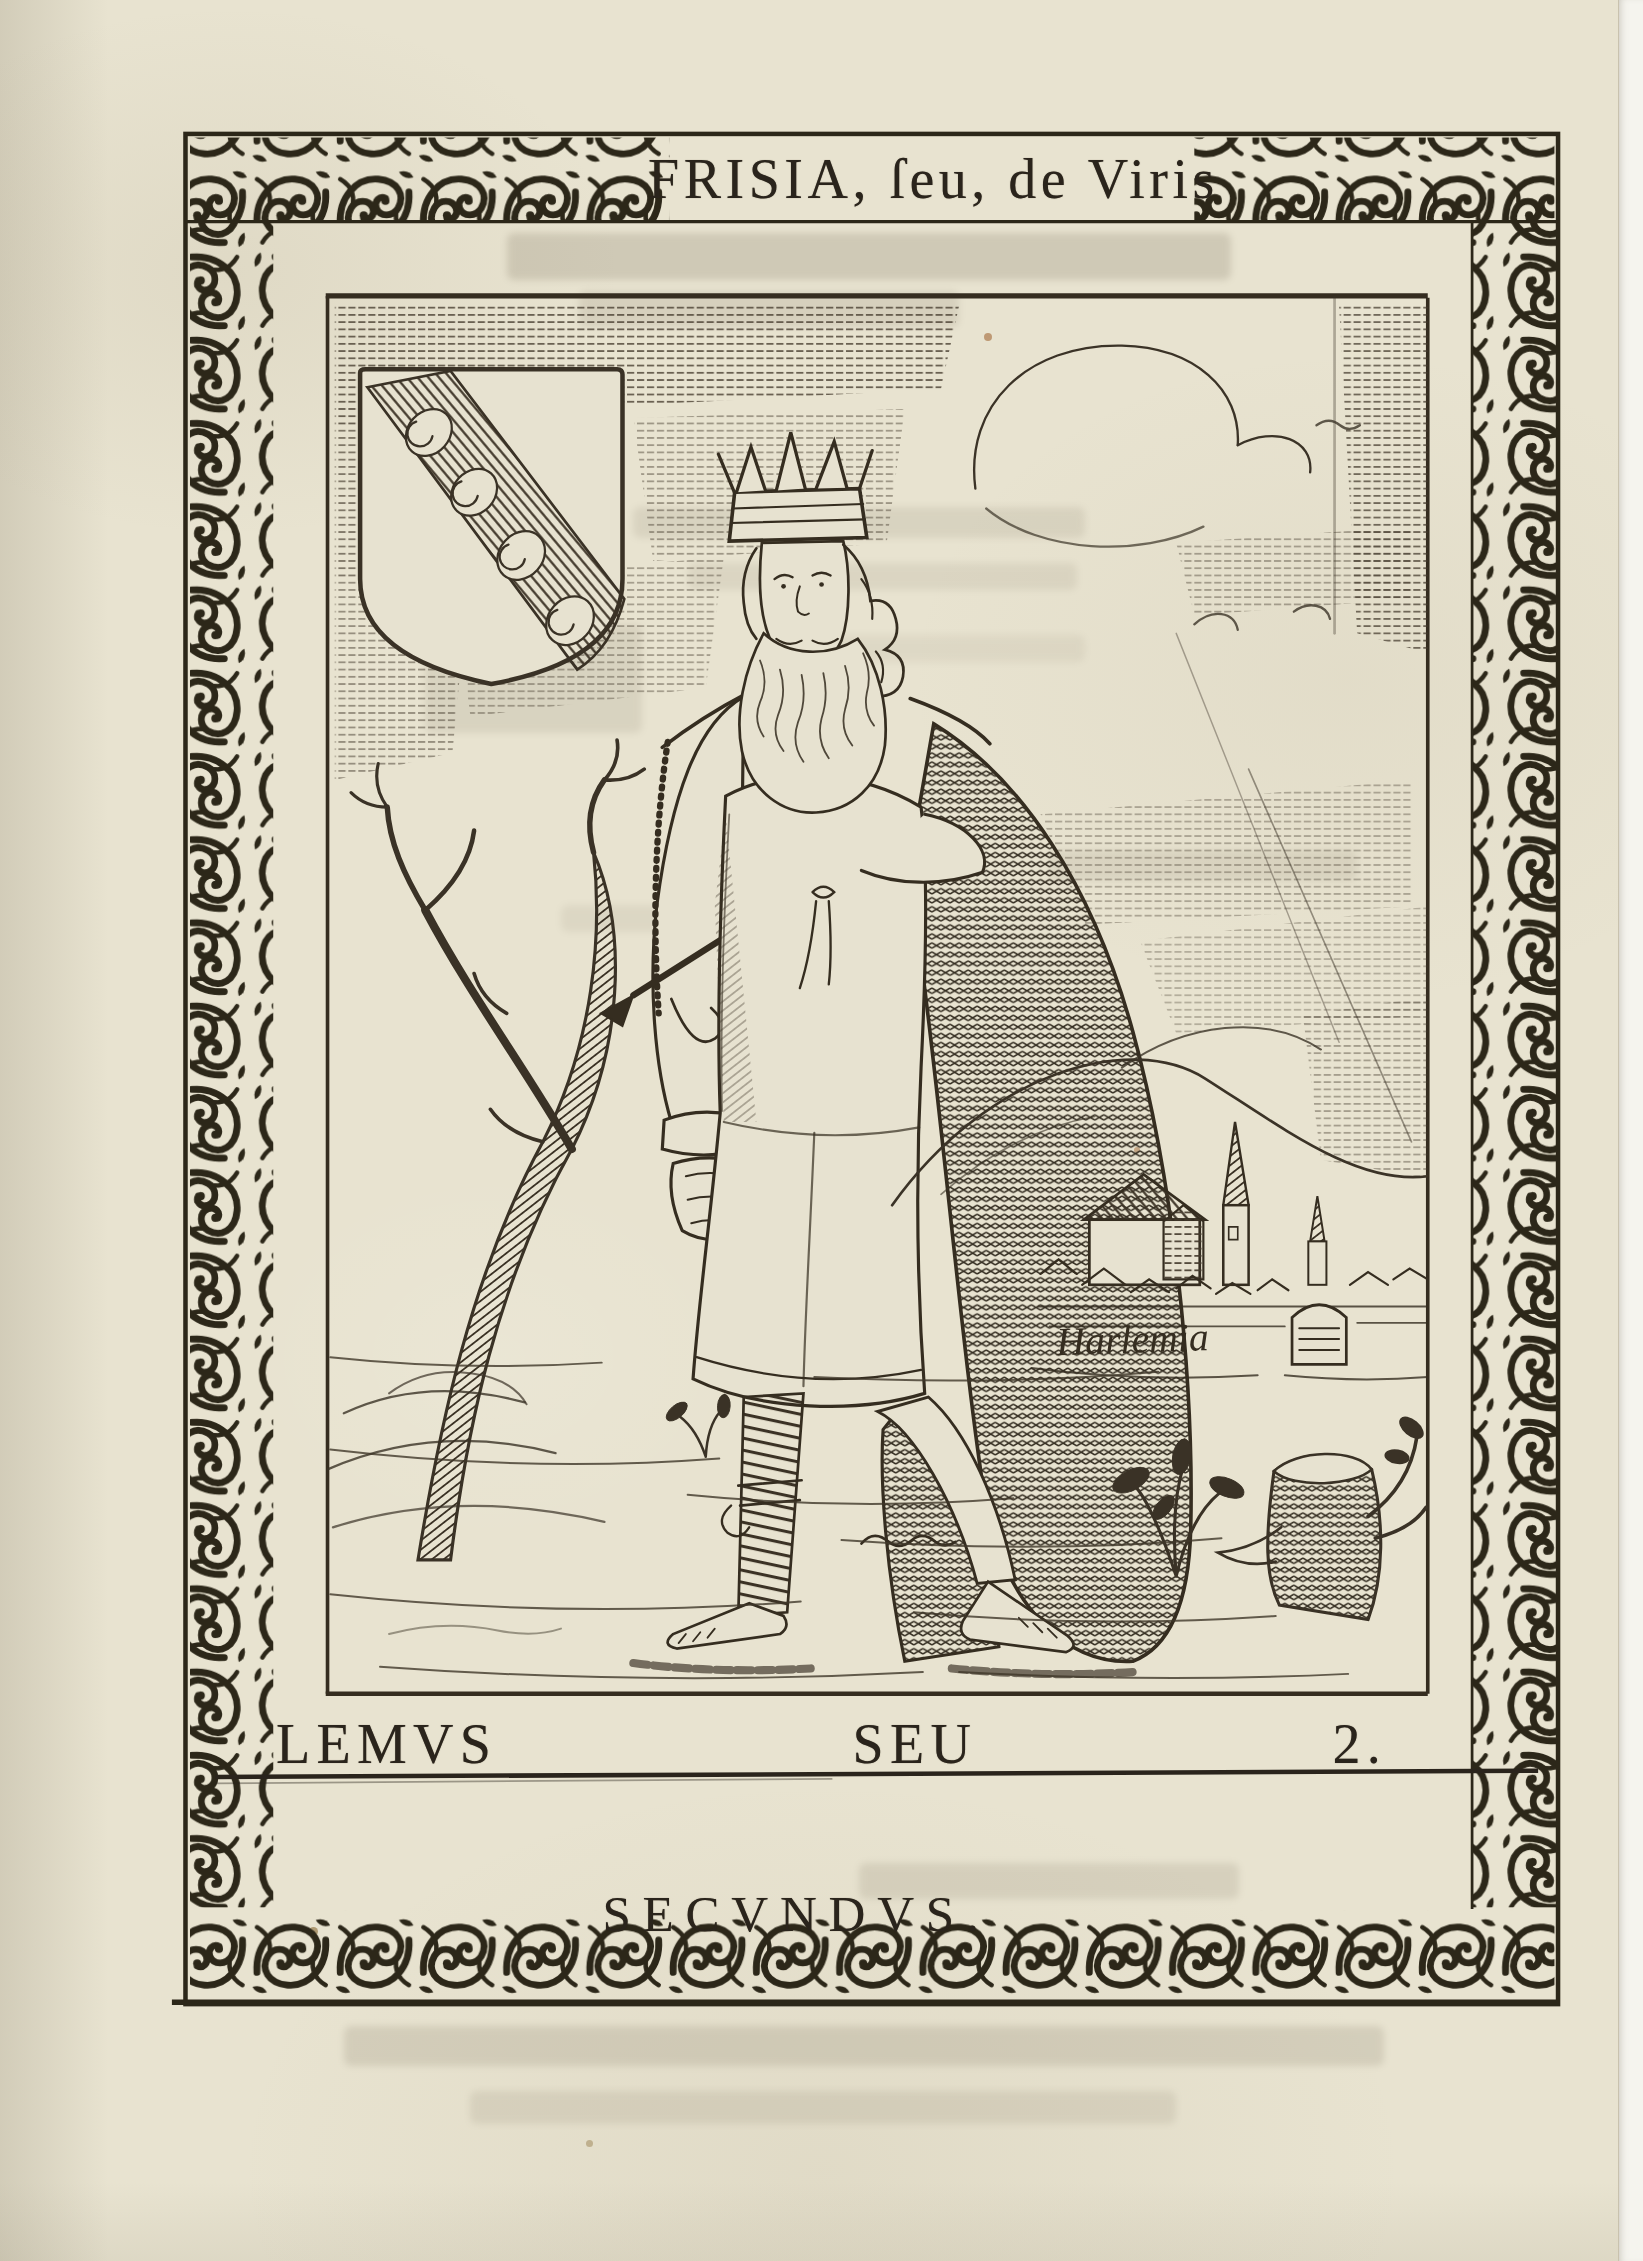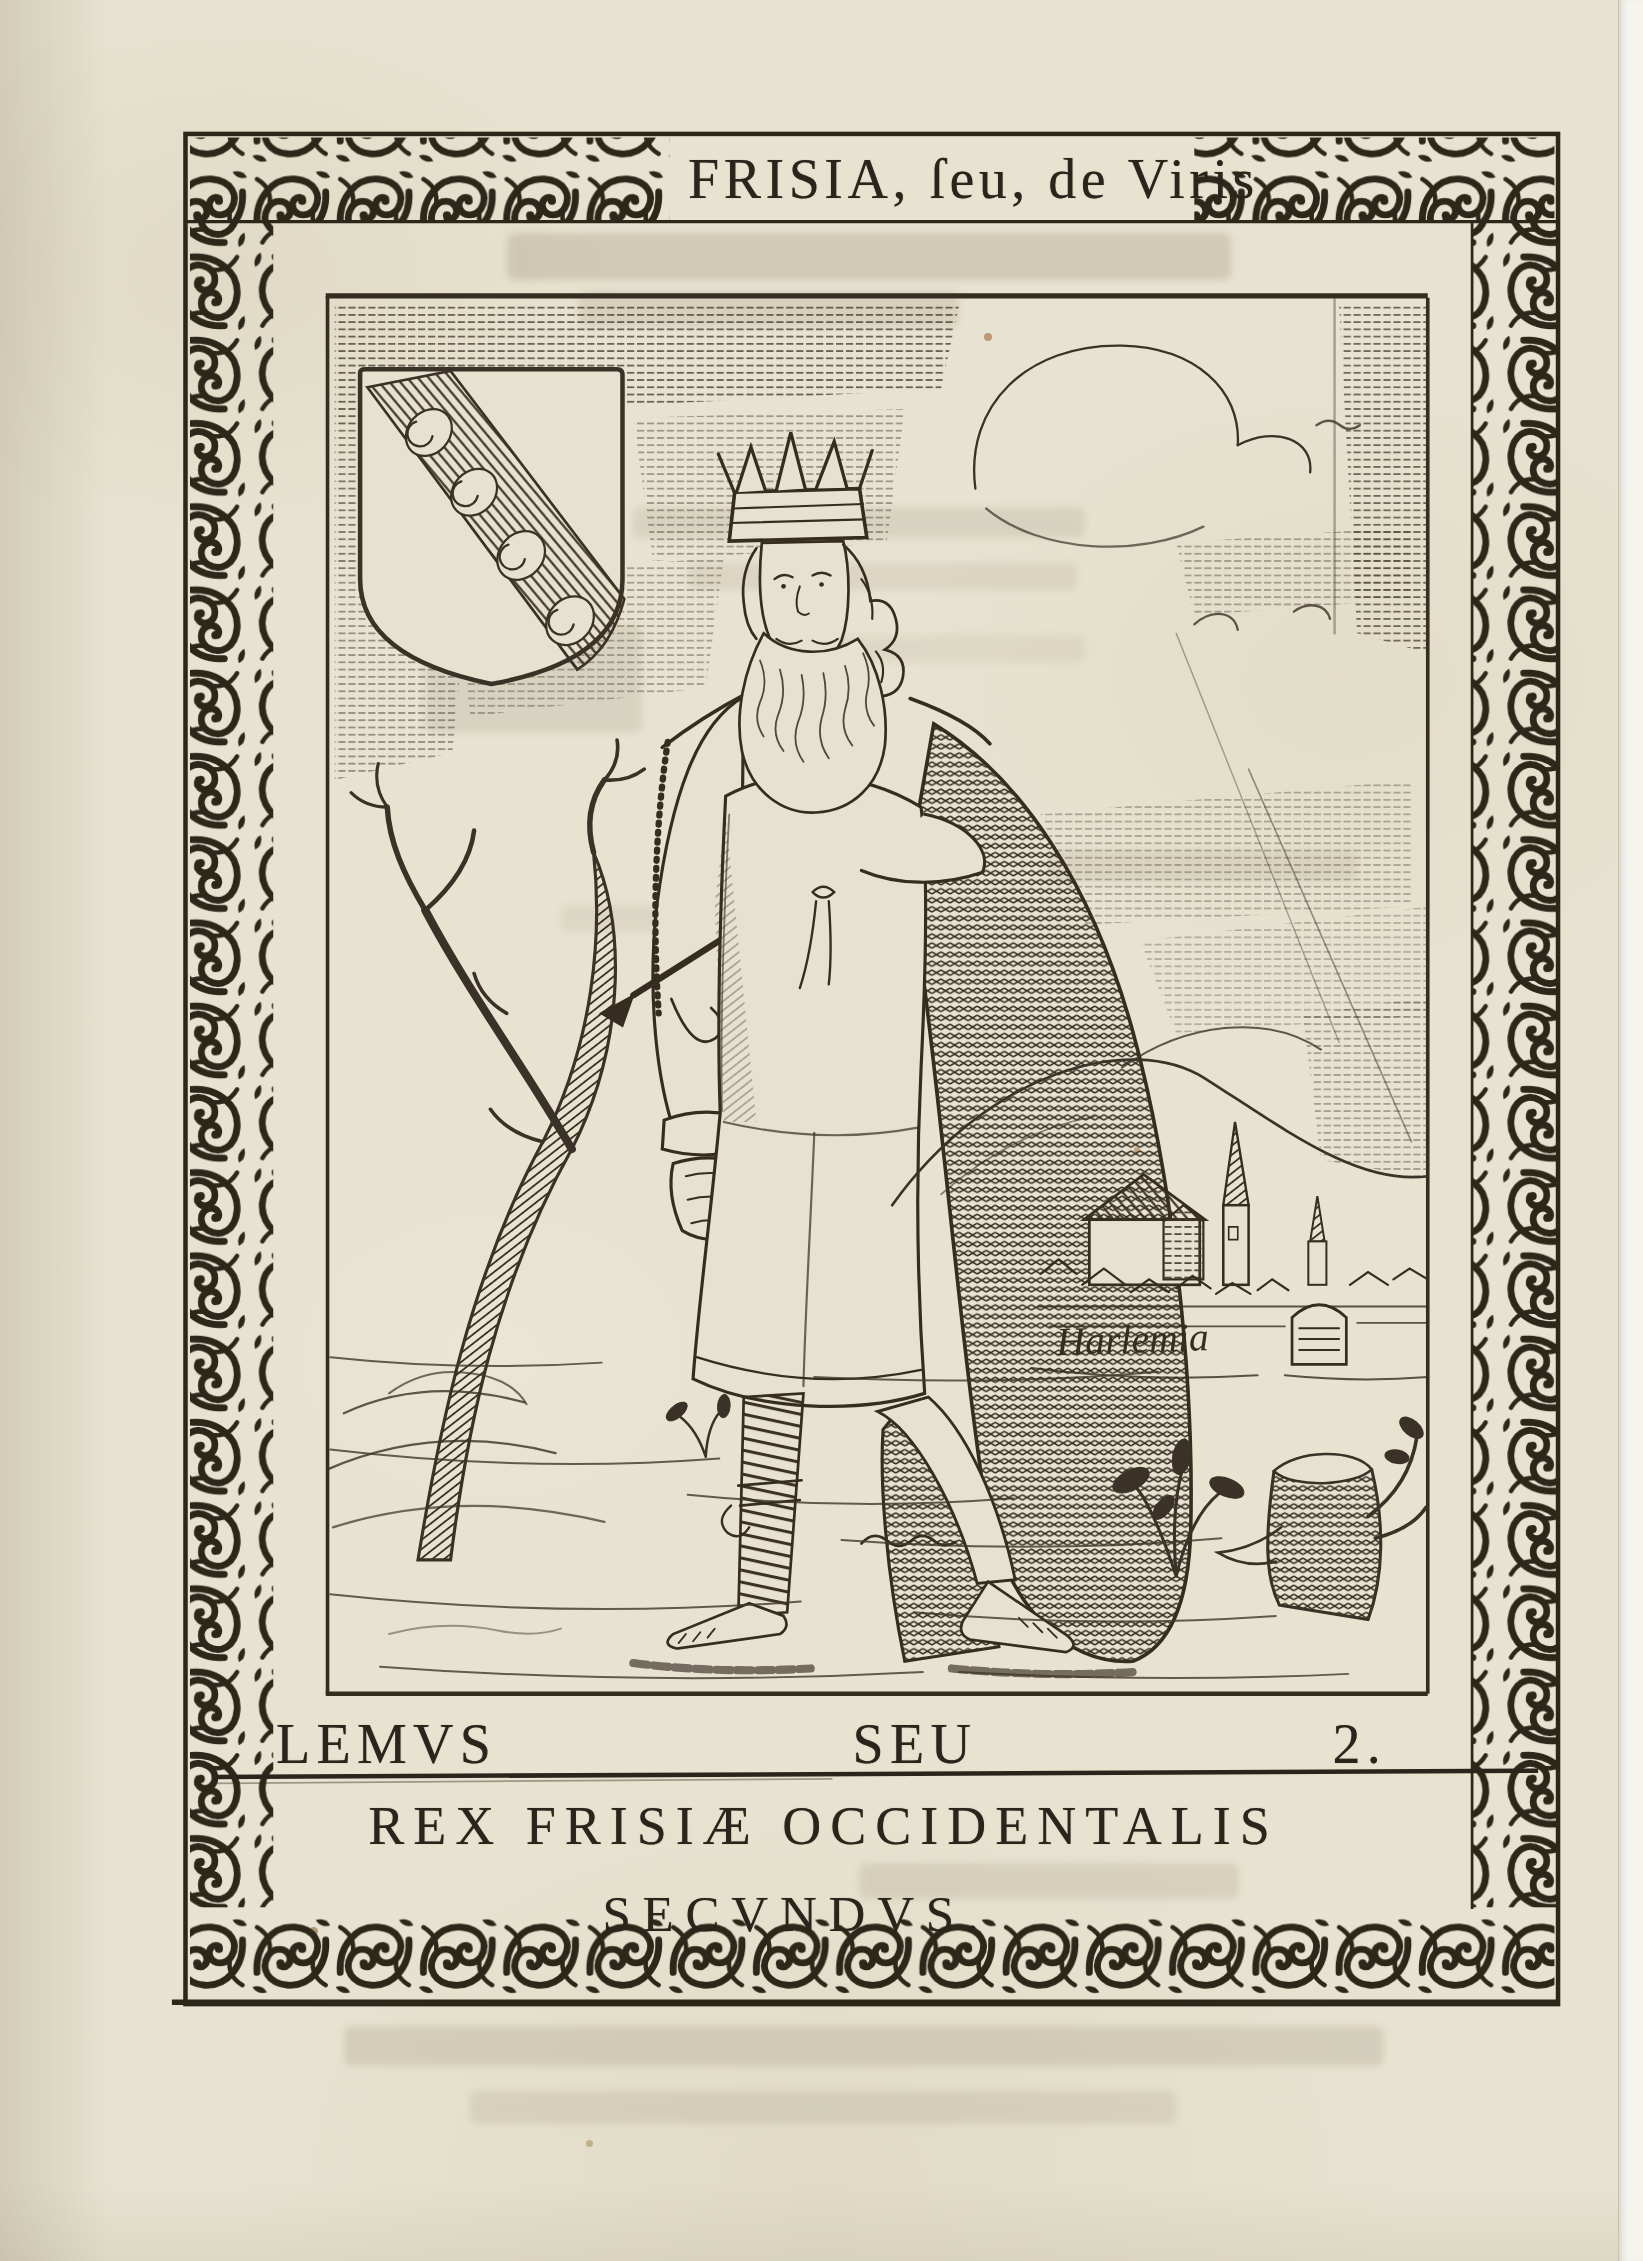--- a/index.html
+++ b/index.html
@@ -328,27 +328,26 @@
           <path d="M1060,1848 q220,12 430,2"></path>
           <path d="M430,1806 q60,-16 120,-4 q40,8 70,-2" opacity=".6"></path>
         </g>
       </g>
     </g>
 
     <path d="M238,1964 L1700,1957" stroke="#2a241c" stroke-width="5"></path>
     <path d="M238,1971 L920,1966" stroke="#2a241c" stroke-width="2" opacity=".4"></path>
   </svg>
 
-  <div class="abs lp title" style="left:688px;top:136px;width:520px;height:86px">FRISIA, ſeu, de Viris</div>
+  <div class="abs lp title" style="left:648px;top:136px;width:520px;height:86px">FRISIA, ſeu, de Viris</div>
 
   <div class="abs lp cap1" style="left:276px;top:1712px;width:1111px;height:65px">
     <span>LEMVS</span>
     <span>SEU</span>
     <span>2.</span>
   </div>
 
-  <div class="abs lp cap2" style="left:136px;top:1795px;width:1375px">REX FRISIÆ OCCIDENTALIS</div>
 
   <div class="abs lp cap3" style="left:109px;top:1856px;width:1375px">SECVNDVS.</div>
 
   <div class="abs page-edge"></div>
 </div>
 
 
 </body></html>

